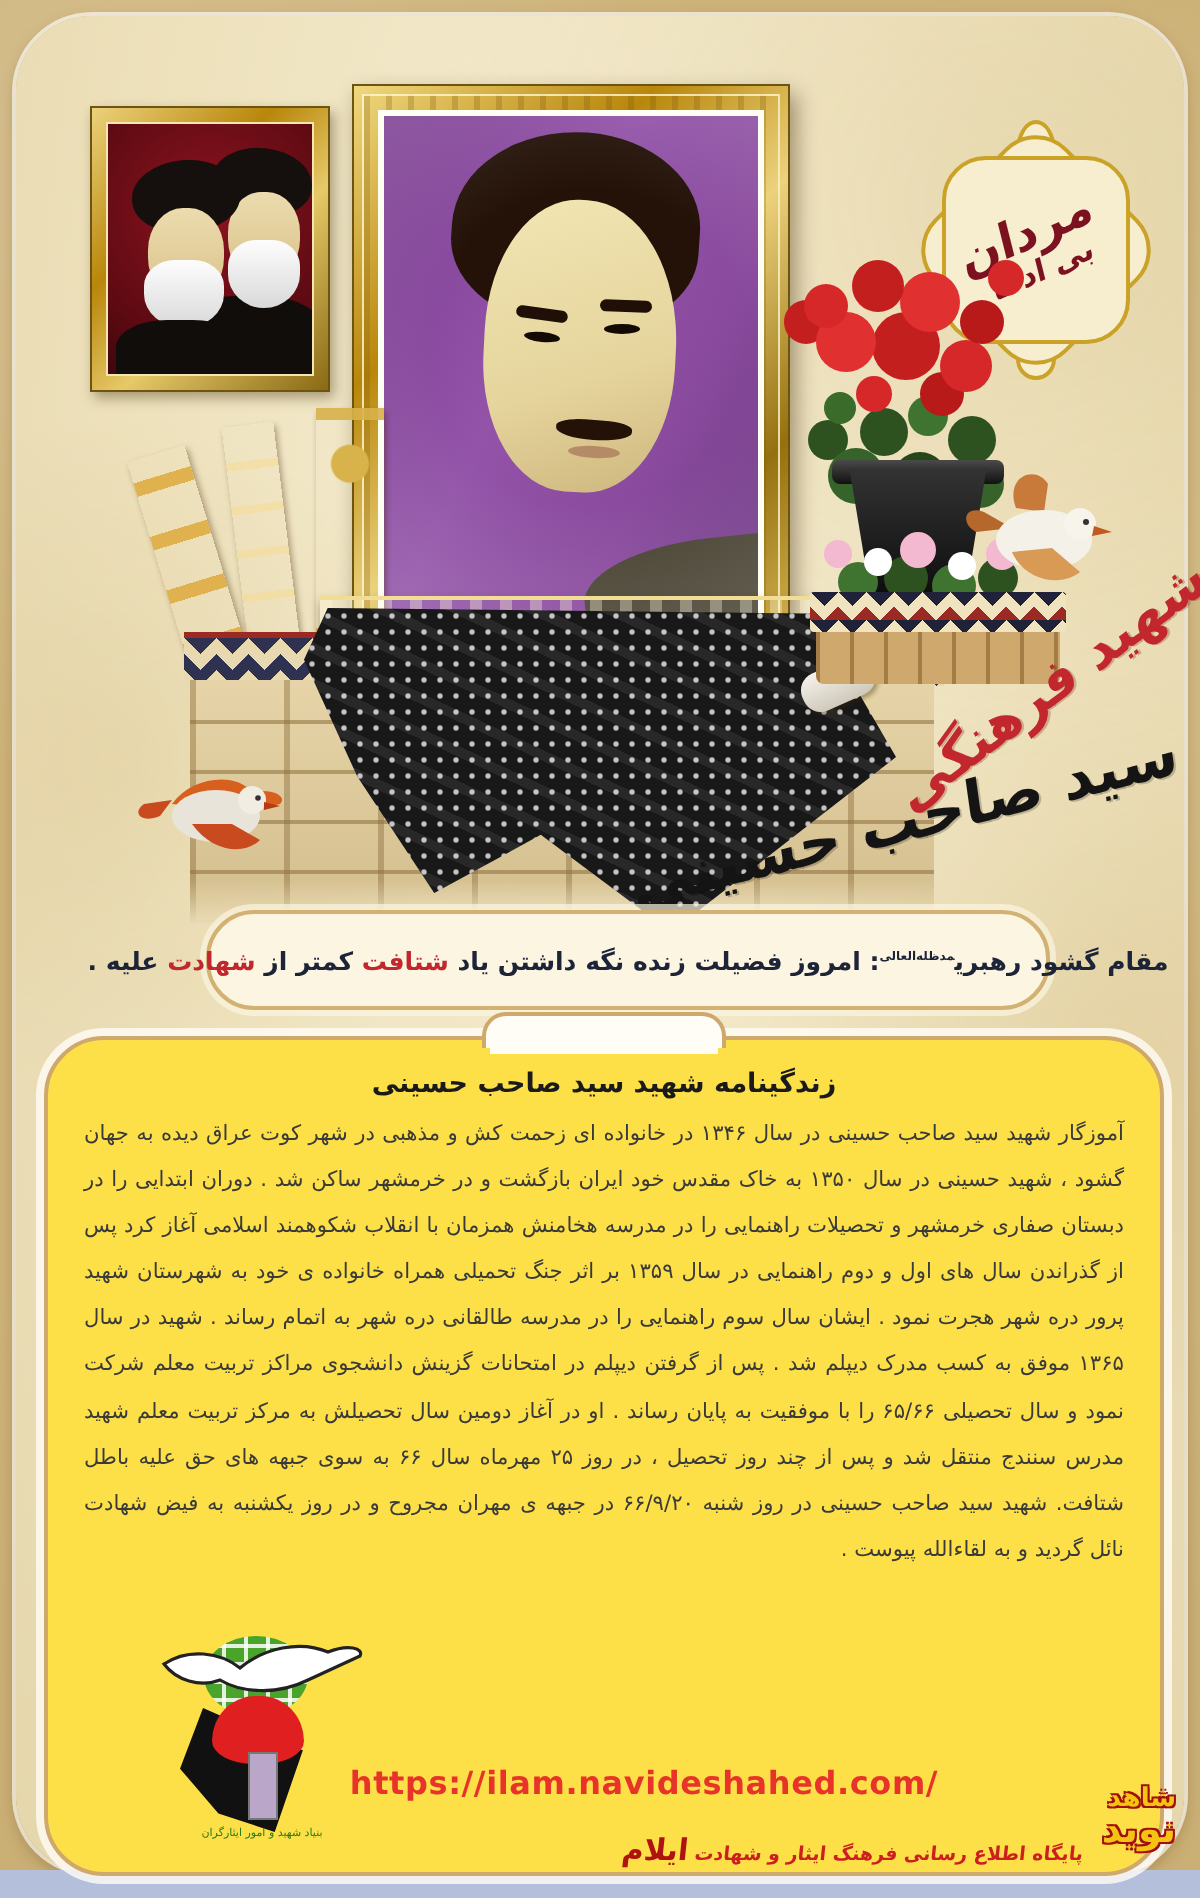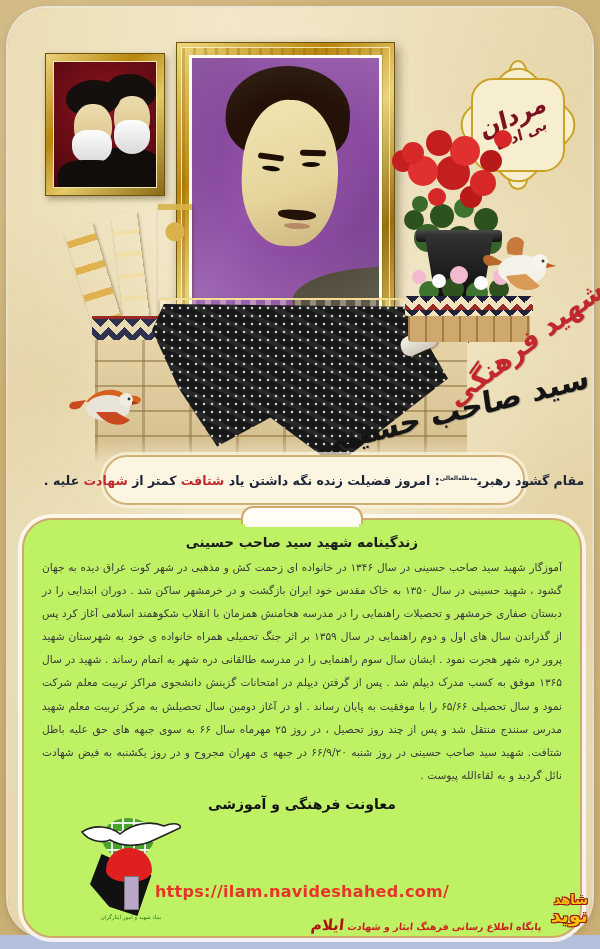--- a/index.html
+++ b/index.html
@@ -151,32 +151,32 @@
 
   
   .quote-bar{left:103px;top:455px;width:418px;height:46px;background:#fbf5e1;
     border:2px solid #d2b172;border-radius:24px;box-shadow:0 0 0 3px rgba(251,245,225,.7);
     display:flex;align-items:center;justify-content:center;direction:rtl;}
   .quote-text{font-size:12.5px;font-weight:bold;color:#1d2438;white-space:nowrap;}
   .quote-text sup{font-size:6px;color:#1d2438;}
   .q-red{color:#c1272d;}
 
   
-  .bio-panel{left:22px;top:518px;width:556px;height:416px;background:#bef264;
+  .bio-panel{left:22px;top:518px;width:556px;height:416px;background:#fde047;
     border:2px solid #cfa96b;border-radius:30px;box-shadow:0 0 0 4px rgba(255,253,246,.8);}
   .bio-tab{position:absolute;left:50%;top:-14px;transform:translateX(-50%);width:118px;height:16px;
     background:#fffdf6;border:2px solid #cfa96b;border-bottom:none;border-radius:12px 12px 0 0;}
   .bio-tab::after{content:"";position:absolute;left:2px;right:2px;bottom:-3px;height:5px;background:#fffdf6;}
   .bio-title{margin:14px 20px 4px;text-align:center;font-size:13.5px;font-weight:bold;color:#1a1a1a;direction:rtl;}
   .bio-text{margin:6px 18px 0;font-size:10.6px;line-height:2.18;color:#3a3a3a;direction:rtl;
     text-align:justify;font-weight:500;}
   .dept{position:absolute;left:0;width:100%;text-align:center;font-size:14px;font-weight:bold;color:#111;direction:rtl;}
   .dept1{top:276px;} .dept2{top:318px;}
   .site-url{position:absolute;left:0;top:362px;width:100%;text-align:center;font-size:16px;
-    font-weight:bold;color:#e8332a;text-decoration:none;letter-spacing:.3px;}
+    font-weight:bold;color:#e8332a;text-decoration:none;letter-spacing:.3px;padding-left:20px;}
 
   
   .org-logo{left:72px;top:816px;width:118px;height:112px;}
   .ol-black{position:absolute;left:18px;top:34px;width:64px;height:66px;background:#111;
     clip-path:polygon(18% 6%,60% 24%,96% 38%,74% 100%,30% 86%,0 52%);}
   .ol-globe{position:absolute;left:30px;top:2px;width:52px;height:40px;border-radius:50%;
     background:
       repeating-linear-gradient(0deg, transparent 0 7px, rgba(255,255,255,.85) 7px 9px),
       repeating-linear-gradient(90deg, transparent 0 9px, rgba(255,255,255,.85) 9px 11px),#4aa32a;}
   .ol-tulip{position:absolute;left:34px;top:32px;width:46px;height:34px;background:#e02020;
@@ -288,21 +288,20 @@
 <div class="abs quote-bar">
   <div class="quote-text">
     <span>مقام گشود رهبری</span><sup>مدظله‌العالی</sup><span>: امروز فضیلت زنده نگه داشتن یاد </span><span class="q-red">شتافت</span><span> کمتر از </span><span class="q-red">شهادت</span><span> علیه .</span>
   </div>
 </div>
 
 <div class="abs bio-panel">
   <div class="bio-tab"></div>
   <div class="bio-title">زندگینامه شهید سید صاحب حسینی</div>
   <p class="bio-text">آموزگار شهید سید صاحب حسینی در سال ۱۳۴۶ در خانواده ای زحمت کش و مذهبی در شهر کوت عراق دیده به جهان گشود ، شهید حسینی در سال ۱۳۵۰ به خاک مقدس خود ایران بازگشت و در خرمشهر ساکن شد . دوران ابتدایی را در دبستان صفاری خرمشهر و تحصیلات راهنمایی را در مدرسه هخامنش همزمان با انقلاب شکوهمند اسلامی آغاز کرد پس از گذراندن سال های اول و دوم راهنمایی در سال ۱۳۵۹ بر اثر جنگ تحمیلی همراه خانواده ی خود به شهرستان شهید پرور دره شهر هجرت نمود . ایشان سال سوم راهنمایی را در مدرسه طالقانی دره شهر به اتمام رساند . شهید در سال ۱۳۶۵ موفق به کسب مدرک دیپلم شد . پس از گرفتن دیپلم در امتحانات گزینش دانشجوی مراکز تربیت معلم شرکت نمود و سال تحصیلی ۶۵/۶۶ را با موفقیت به پایان رساند . او در آغاز دومین سال تحصیلش به مرکز تربیت معلم شهید مدرس سنندج منتقل شد و پس از چند روز تحصیل ، در روز ۲۵ مهرماه سال ۶۶ به سوی جبهه های حق علیه باطل شتافت. شهید سید صاحب حسینی در روز شنبه ۶۶/۹/۲۰ در جبهه ی مهران مجروح و در روز یکشنبه به فیض شهادت نائل گردید و به لقاءالله پیوست .</p>
-  <div class="dept dept1">معاونت فرهنگی و آموزشی</div>
   <a class="site-url" href="#">https://ilam.navideshahed.com/</a>
 </div>
 
 <div class="abs org-logo">
   <div class="ol-black"></div>
   <div class="ol-globe"></div>
   <svg style="position:absolute;left:8px;top:-2px;" width="104" height="46" viewBox="0 0 104 46">
     <path d="M2 18 C14 10 30 12 40 20 C52 10 70 6 84 12 C94 8 102 10 100 14 L74 26 C58 34 40 32 30 26 C20 30 8 26 2 18 Z" fill="#fff" stroke="#222" stroke-width="1.6"></path>
   </svg>
   <div class="ol-tulip"></div>

